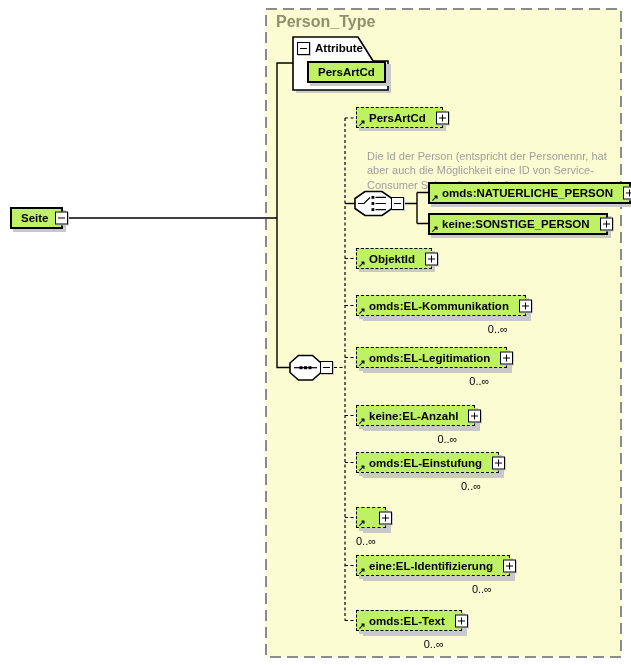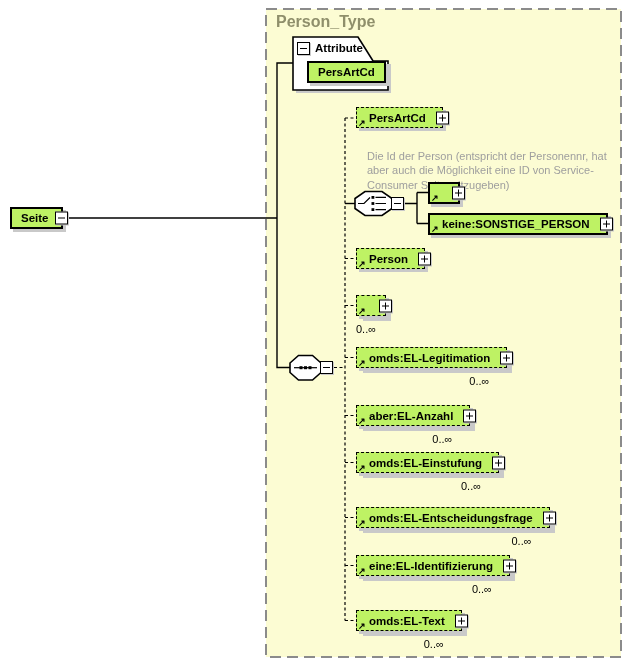--- a/index.html
+++ b/index.html
@@ -112,73 +112,74 @@
 
   <div class="node dashed lyr" style="left:356px;top:107px;">
     <span class="ref-arrow">↗</span>
     <span class="lbl">PersArtCd</span>
     <span class="toggle plus toggle-right"></span>
   </div>
   <div class="ann lyr" style="left:367px;top:149px;width:240px;">Die Id der Person (entspricht der Personennr, hat aber auch die Möglichkeit eine ID von Service-Consumer Seite mitzugeben)</div>
 
   <div class="node solid lyr" style="left:428px;top:182px;">
     <span class="ref-arrow">↗</span>
+    <span class="lbl">omds:NATUERLICHE_PERSON</span>
     <span class="toggle plus toggle-right"></span>
   </div>
   <div class="node solid lyr" style="left:428px;top:213px;">
     <span class="ref-arrow">↗</span>
     <span class="lbl">keine:SONSTIGE_PERSON</span>
     <span class="toggle plus toggle-right"></span>
   </div>
 
   <div class="node dashed lyr" style="left:356px;top:248px;">
     <span class="ref-arrow">↗</span>
-    <span class="lbl">Person</span>
+    <span class="lbl">ObjektId</span>
     <span class="toggle plus toggle-right"></span>
   </div>
 
   <div class="rep lyr" style="left:356px;top:295px;">
     <div class="node dashed stacked">
       <span class="ref-arrow">↗</span>
+      <span class="lbl">omds:EL-Kommunikation</span>
       <span class="toggle plus toggle-right"></span>
     </div>
     <div class="card">0..∞</div>
   </div>
 
   <div class="rep lyr" style="left:356px;top:347px;">
     <div class="node dashed stacked">
       <span class="ref-arrow">↗</span>
       <span class="lbl">omds:EL-Legitimation</span>
       <span class="toggle plus toggle-right"></span>
     </div>
     <div class="card">0..∞</div>
   </div>
 
   <div class="rep lyr" style="left:356px;top:405px;">
     <div class="node dashed stacked">
       <span class="ref-arrow">↗</span>
-      <span class="lbl">aber:EL-Anzahl</span>
+      <span class="lbl">keine:EL-Anzahl</span>
       <span class="toggle plus toggle-right"></span>
     </div>
     <div class="card">0..∞</div>
   </div>
 
   <div class="rep lyr" style="left:356px;top:452px;">
     <div class="node dashed stacked">
       <span class="ref-arrow">↗</span>
       <span class="lbl">omds:EL-Einstufung</span>
       <span class="toggle plus toggle-right"></span>
     </div>
     <div class="card">0..∞</div>
   </div>
 
   <div class="rep lyr" style="left:356px;top:507px;">
     <div class="node dashed stacked">
       <span class="ref-arrow">↗</span>
-      <span class="lbl">omds:EL-Entscheidungsfrage</span>
       <span class="toggle plus toggle-right"></span>
     </div>
     <div class="card">0..∞</div>
   </div>
 
   <div class="rep lyr" style="left:356px;top:555px;">
     <div class="node dashed stacked">
       <span class="ref-arrow">↗</span>
       <span class="lbl">eine:EL-Identifizierung</span>
       <span class="toggle plus toggle-right"></span>

